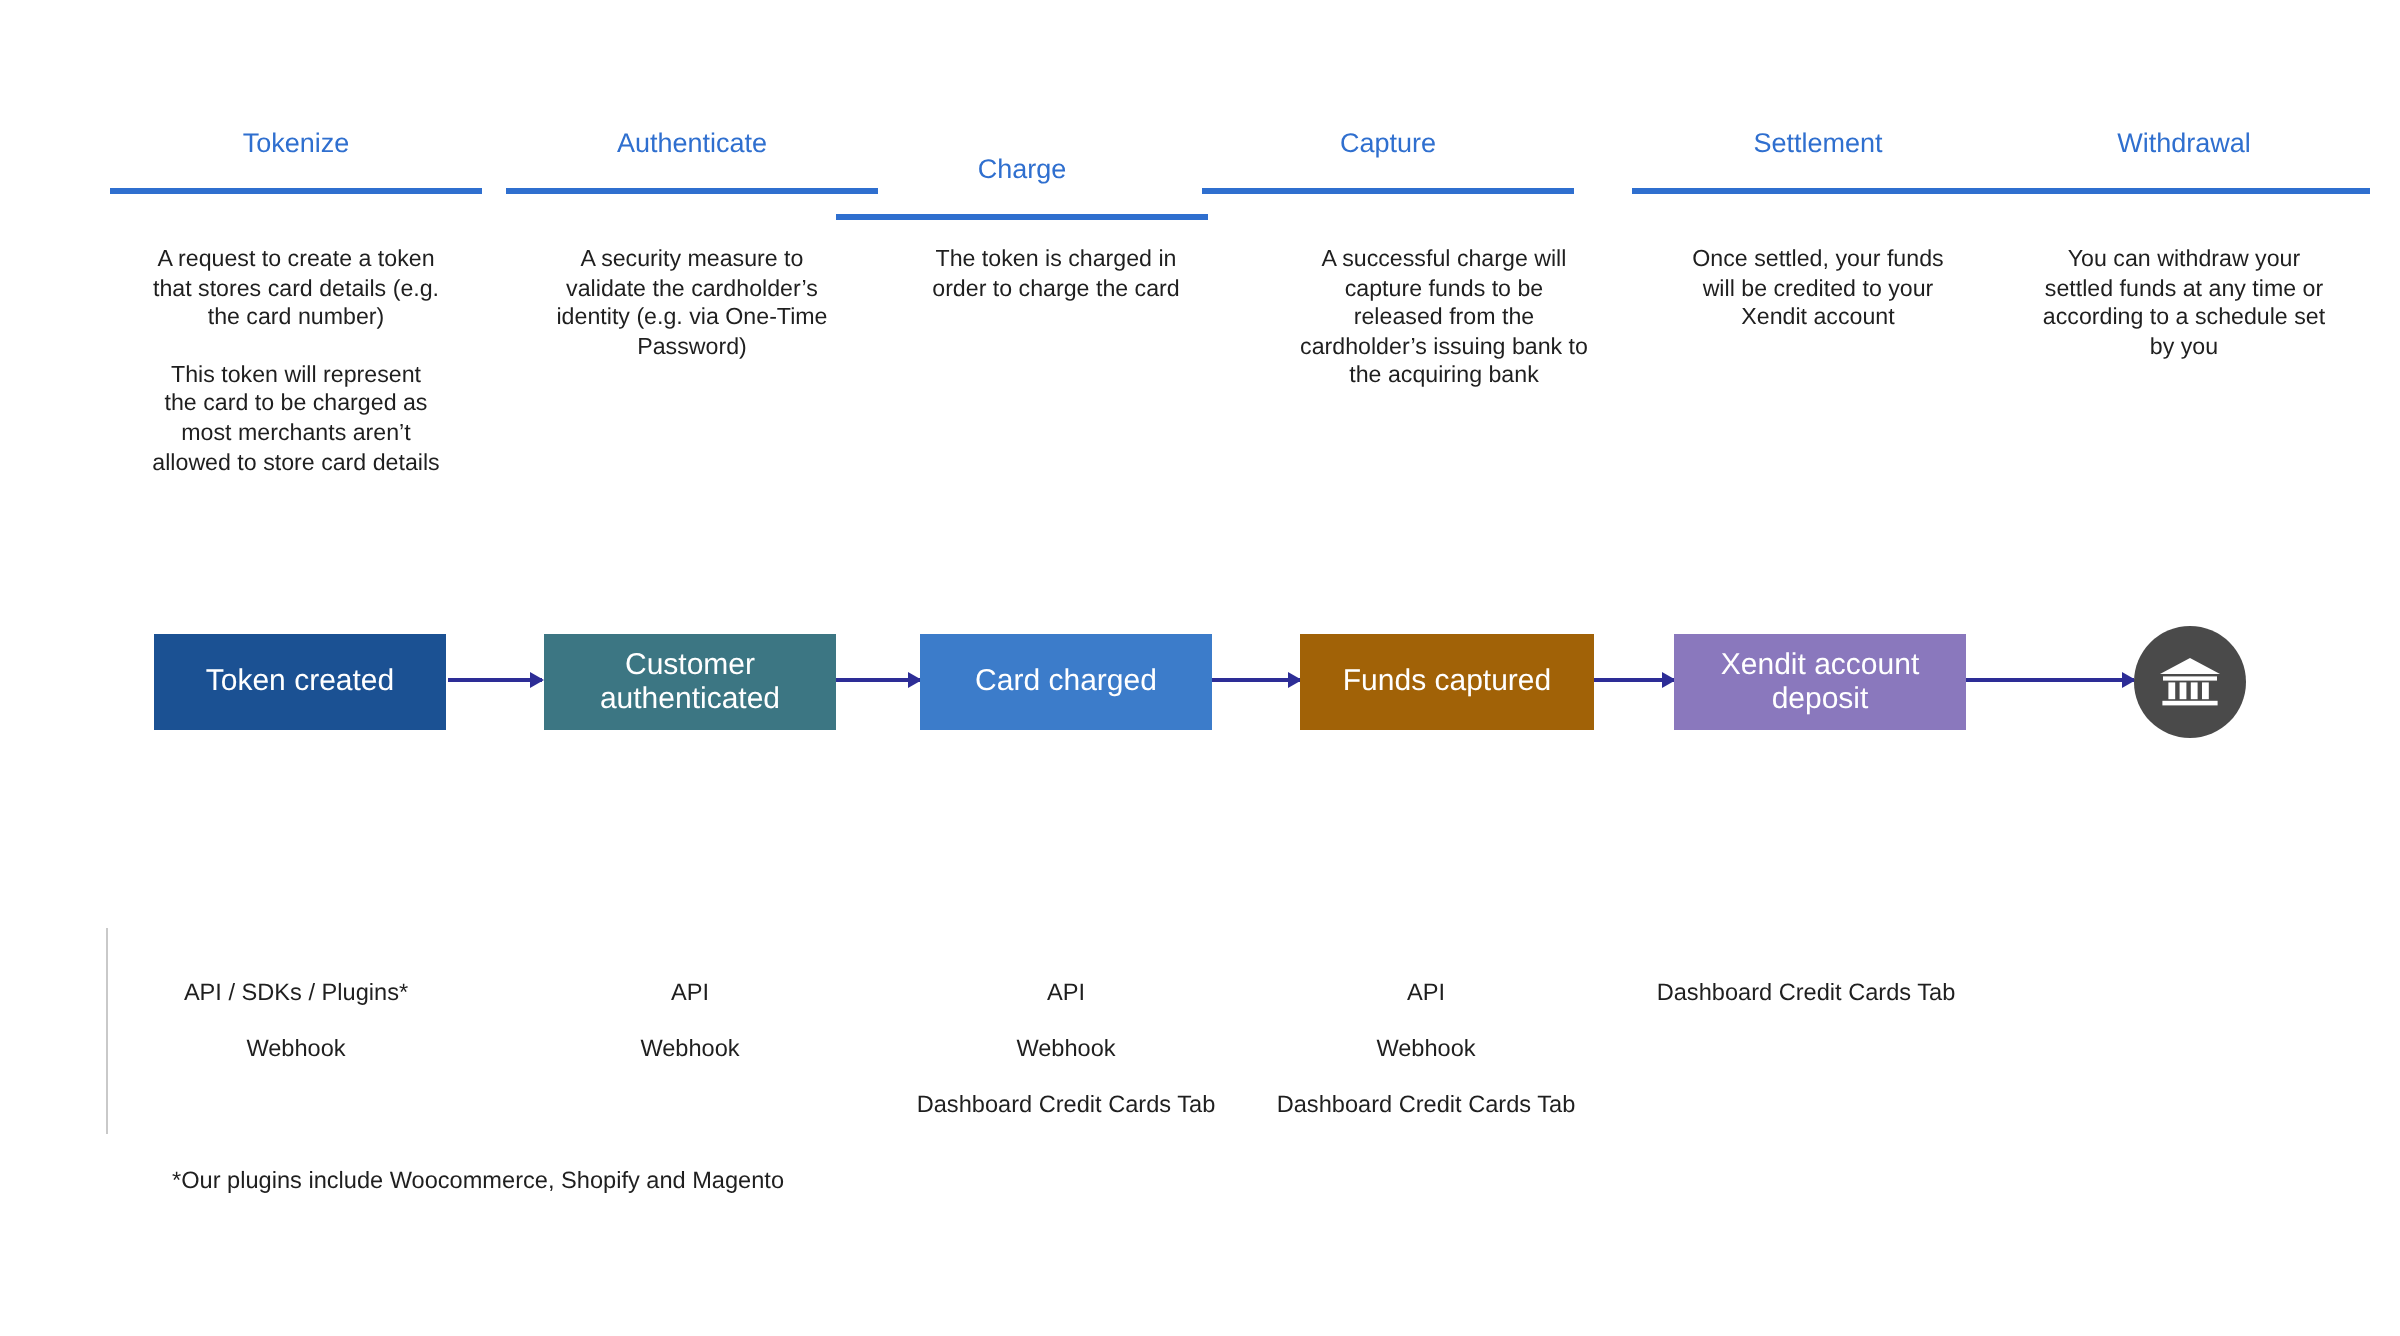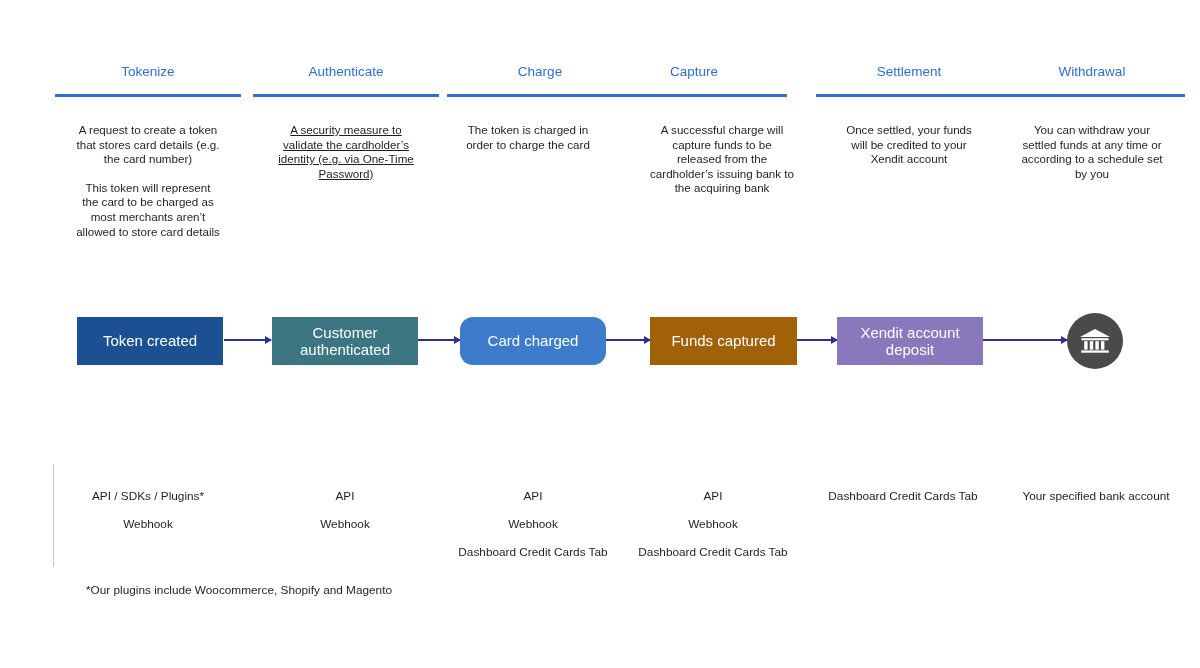--- a/index.html
+++ b/index.html
@@ -150,42 +150,42 @@
 <div id="stage">
 
   <div class="col-head" style="left:55px;">
     <div class="col-head-title">Tokenize</div>
     <div class="col-head-rule"></div>
   </div>
   <div class="col-head" style="left:253px;">
     <div class="col-head-title">Authenticate</div>
     <div class="col-head-rule"></div>
   </div>
-  <div class="col-head" style="left:447px;">
+  <div class="col-head" style="left:418px;margin-top:13px;">
     <div class="col-head-title">Charge</div>
     <div class="col-head-rule"></div>
   </div>
   <div class="col-head" style="left:601px;">
     <div class="col-head-title">Capture</div>
     <div class="col-head-rule"></div>
   </div>
   <div class="col-head" style="left:816px;">
     <div class="col-head-title">Settlement</div>
     <div class="col-head-rule"></div>
   </div>
   <div class="col-head" style="left:999px;">
     <div class="col-head-title">Withdrawal</div>
     <div class="col-head-rule"></div>
   </div>
 
   <div class="col-desc" style="left:64px;">
     <p>A request to create a token that stores card details (e.g. the card number)</p>
     <p>This token will represent the card to be charged as most merchants aren’t allowed to store card details</p>
   </div>
-  <div class="col-desc" style="left:262px;text-decoration:underline;">
+  <div class="col-desc" style="left:262px;">
     <p>A security measure to validate the cardholder’s identity (e.g. via One-Time Password)</p>
   </div>
   <div class="col-desc" style="left:444px;">
     <p>The token is charged in order to charge the card</p>
   </div>
   <div class="col-desc" style="left:638px;">
     <p>A successful charge will capture funds to be released from the cardholder’s issuing bank to the acquiring bank</p>
   </div>
   <div class="col-desc" style="left:825px;">
     <p>Once settled, your funds will be credited to your Xendit account</p>
@@ -214,21 +214,21 @@
     <div class="shaft"></div>
     <div class="head"></div>
   </div>
 
   <div class="flow-box" style="left:77px; width:146px; background:#1b5193;">
     <span>Token created</span>
   </div>
   <div class="flow-box" style="left:272px; width:146px; background:#3c7683;">
     <span>Customer authenticated</span>
   </div>
-  <div class="flow-box" style="left:460px; width:146px; background:#3c7cca;border-radius:13px;">
+  <div class="flow-box" style="left:460px; width:146px; background:#3c7cca;">
     <span>Card charged</span>
   </div>
   <div class="flow-box" style="left:650px; width:147px; background:#a16207;text-align:right;">
     <span>Funds captured</span>
   </div>
   <div class="flow-box" style="left:837px; width:146px; background:#8a78bd;">
     <span>Xendit account deposit</span>
   </div>
 
   <div class="bank-icon">
@@ -263,21 +263,16 @@
   <div class="src-col" style="left:613px;">
     <div class="src-item">API</div>
     <div class="src-item">Webhook</div>
     <div class="src-item">Dashboard Credit Cards Tab</div>
   </div>
   <div class="src-col" style="left:803px;">
     <div class="src-item">Dashboard Credit Cards Tab</div>
     <div class="src-item" style="visibility: hidden;"></div>
     <div class="src-item" style="visibility: hidden;"></div>
   </div>
-  <div class="src-col" style="left:996px;">
-    <div class="src-item">Your specified bank account</div>
-    <div class="src-item" style="visibility: hidden;"></div>
-    <div class="src-item" style="visibility: hidden;"></div>
-  </div>
 
   <div class="footnote">*Our plugins include Woocommerce, Shopify and Magento</div>
 
 </div>
 
 </body></html>

